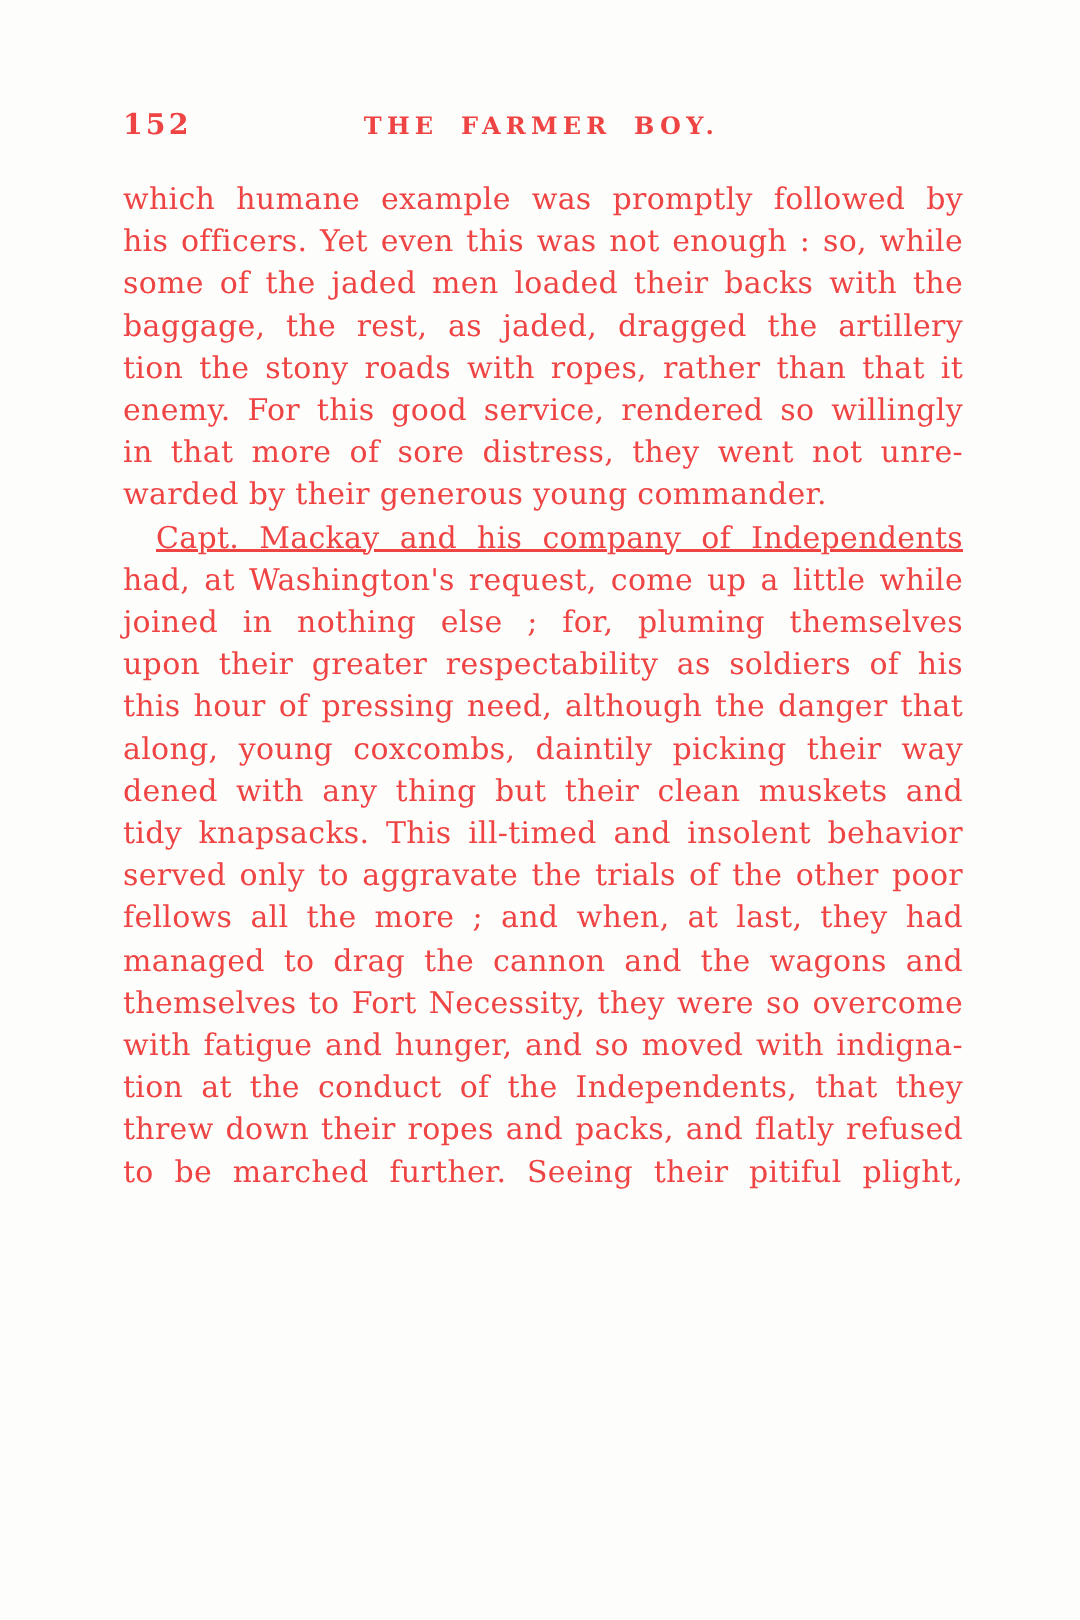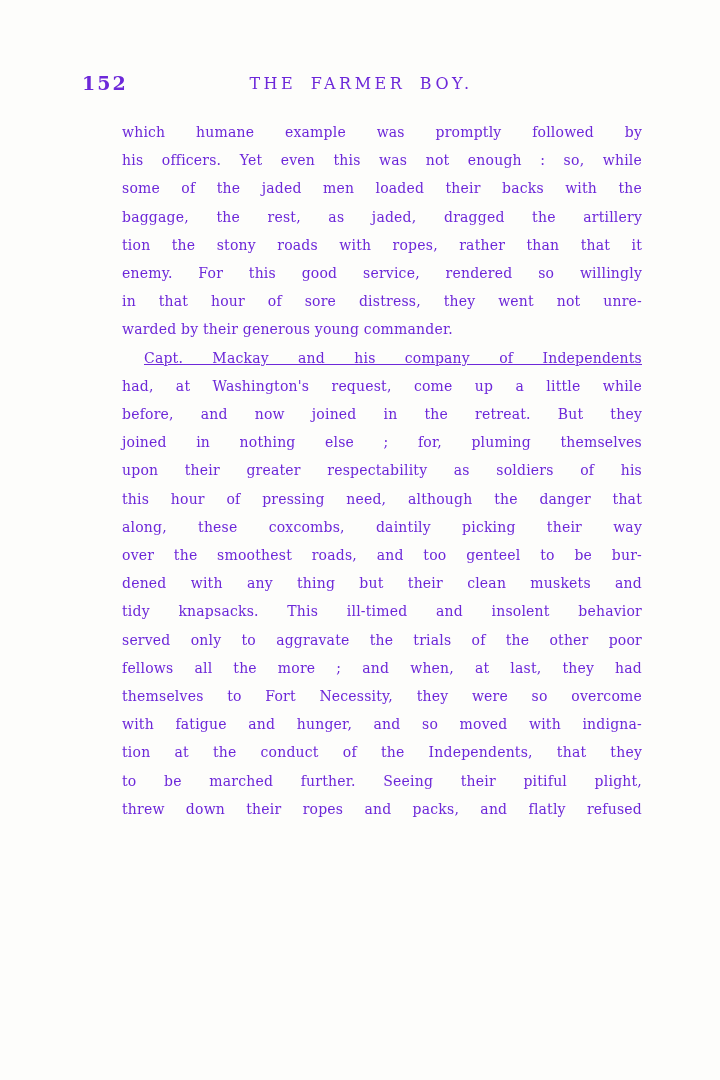--- a/index.html
+++ b/index.html
@@ -3,21 +3,21 @@
 <meta charset="utf-8">
 <style>
   * { margin: 0; padding: 0; box-sizing: border-box; }
   html, body { background: #dededa; }
   .page {
     position: relative;
     width: 720px;
     height: 1080px;
     margin: 0 auto;
     background: #fdfdfb;
-    color: #6d28d9;
+    color: #ef4444;
     font-family: "DejaVu Serif", "Liberation Serif", serif;
     overflow: hidden;
   }
   .header {
     position: absolute;
     top: 72px;
     left: 82px;
     right: 80px;
     height: 24px;
   }
@@ -29,37 +29,36 @@
     letter-spacing: 2px;
     font-weight: 700;
   }
   .running-title {
     position: absolute;
     left: 0;
     right: 0;
     top: 2px;
     text-align: center;
     font-size: 16px;
-    font-weight: 400;
+    font-weight: 700;
     letter-spacing: 3.5px;
     word-spacing: 6px;
   }
   .body-text {
     position: absolute;
     top: 118px;
     left: 82px;
     width: 560px;
   }
   .line {
-    font-size: 14px;
+    font-size: 20px;
     line-height: 28.2px;
     text-align: justify;
     text-align-last: justify;
     letter-spacing: 0.2px;
-    margin-left: 40px;
   }
   .line.nojust {
     text-align: left;
     text-align-last: left;
   }
   .line.indent {
     padding-left: 22px;
     text-decoration: underline;
   }
 </style>
@@ -71,33 +70,32 @@
     <div class="page-number">152</div>
     <div class="running-title">THE FARMER BOY.</div>
   </div>
   <div class="body-text">
       <div class="line">which humane example was promptly followed by</div>
       <div class="line">his officers.  Yet even this was not enough : so, while</div>
       <div class="line">some of the jaded men loaded their backs with the</div>
       <div class="line">baggage, the rest, as jaded, dragged the artillery</div>
       <div class="line">tion the stony roads with ropes, rather than that it</div>
       <div class="line">enemy.  For this good service, rendered so willingly</div>
-      <div class="line">in that hour of sore distress, they went not unre-</div>
+      <div class="line">in that more of sore distress, they went not unre-</div>
       <div class="line nojust">warded by their generous young commander.</div>
       <div class="line indent">Capt. Mackay and his company of Independents</div>
       <div class="line">had, at Washington's request, come up a little while</div>
-      <div class="line">before, and now joined in the retreat.  But they</div>
       <div class="line">joined in nothing else ; for, pluming themselves</div>
       <div class="line">upon their greater respectability as soldiers of his</div>
       <div class="line">this hour of pressing need, although the danger that</div>
-      <div class="line">along, these coxcombs, daintily picking their way</div>
-      <div class="line">over the smoothest roads, and too genteel to be bur-</div>
+      <div class="line">along, young coxcombs, daintily picking their way</div>
       <div class="line">dened with any thing but their clean muskets and</div>
       <div class="line">tidy knapsacks.  This ill-timed and insolent behavior</div>
       <div class="line">served only to aggravate the trials of the other poor</div>
       <div class="line">fellows all the more ; and when, at last, they had</div>
+      <div class="line">managed to drag the cannon and the wagons and</div>
       <div class="line">themselves to Fort Necessity, they were so overcome</div>
       <div class="line">with fatigue and hunger, and so moved with indigna-</div>
       <div class="line">tion at the conduct of the Independents, that they</div>
+      <div class="line">threw down their ropes and packs, and flatly refused</div>
       <div class="line">to be marched further.  Seeing their pitiful plight,</div>
-      <div class="line">threw down their ropes and packs, and flatly refused</div>
     </div>
 </div>
 
 </body></html>

